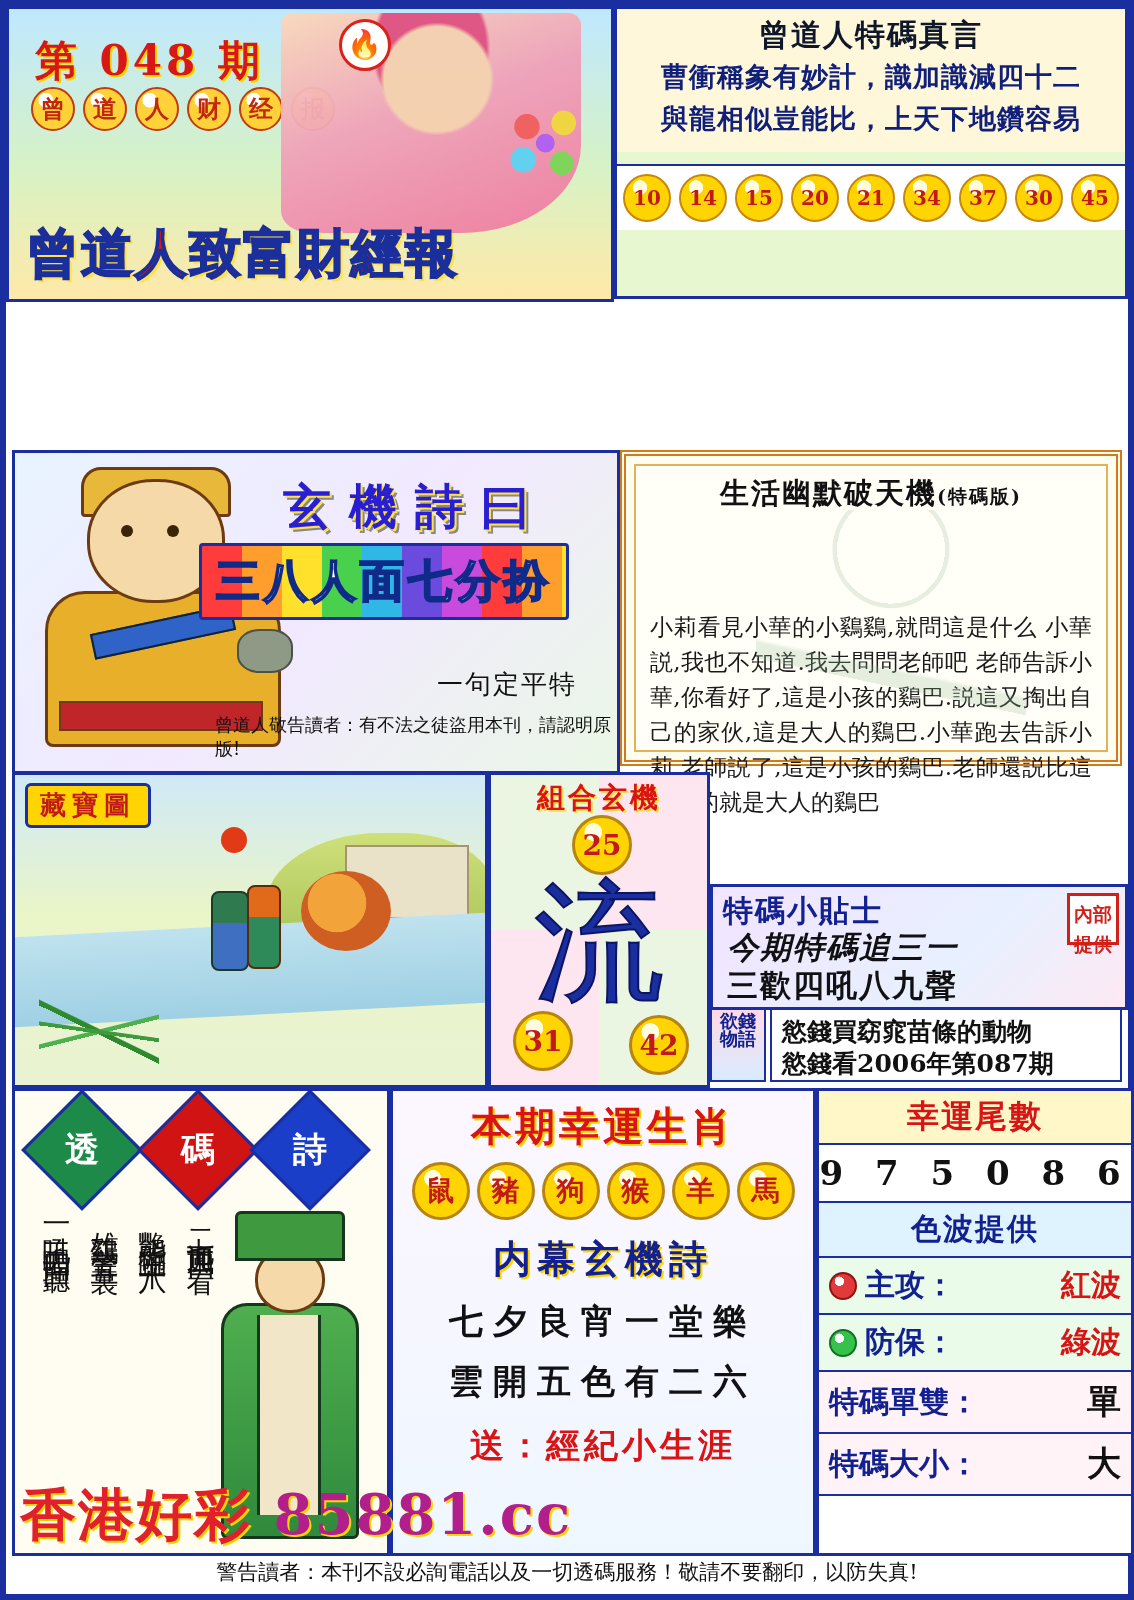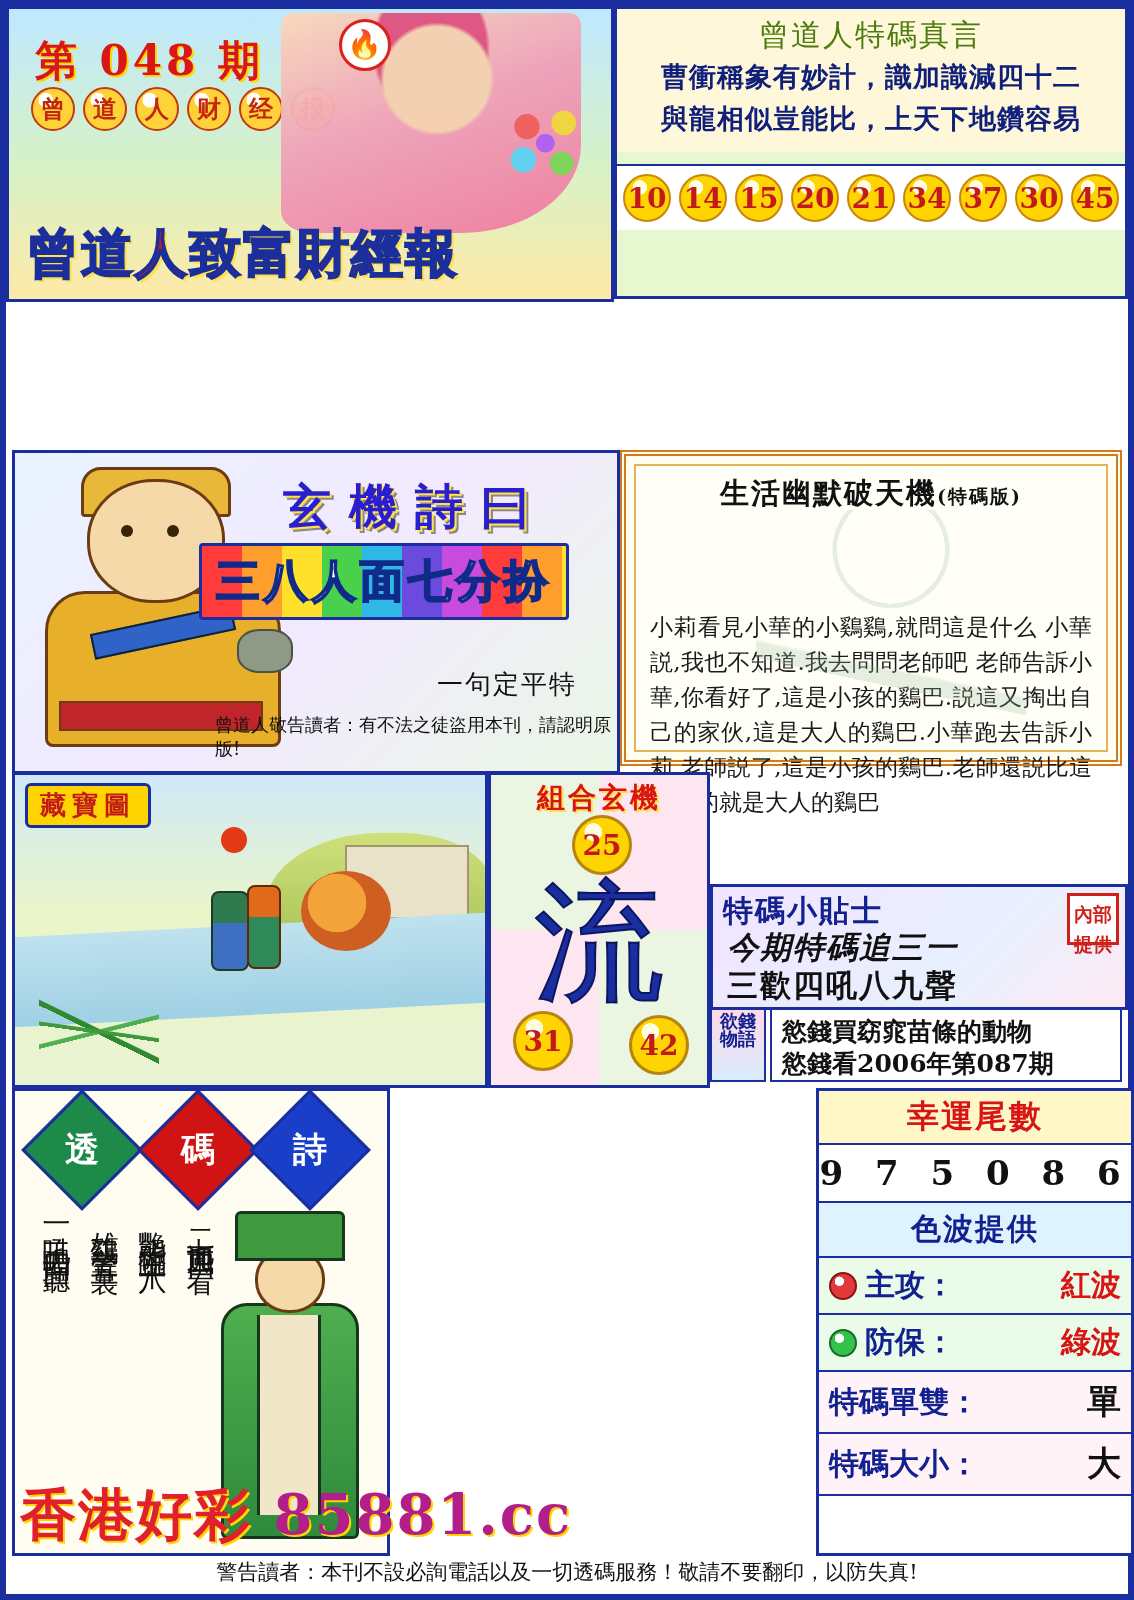--- a/index.html
+++ b/index.html
@@ -100,22 +100,22 @@
     color:#d81414;
     -webkit-text-stroke:2px #1b2f9c;
     text-shadow:3px 3px 0 #ffe14d;
   }
   
   .oracle-box{
     position:absolute;left:608px;top:0;width:508px;height:146px;
     border:3px solid #1a2ea0;background:#fff7d9;
   }
   .oracle-title{
-    text-align:center;font-family:"DejaVu Serif",serif;font-weight:normal;
-    font-size:30px;color:#4d7c0f;margin-top:6px;letter-spacing:2px;
+    text-align:center;font-family:"DejaVu Serif",serif;font-weight:bold;
+    font-size:30px;color:#0f172a;margin-top:6px;letter-spacing:2px;
   }
   .oracle-line{
     text-align:center;font-family:"DejaVu Serif",serif;font-weight:bold;
     font-size:27px;color:#10207a;line-height:42px;letter-spacing:1px;
   }
   .select-box{
     position:absolute;left:608px;top:146px;width:508px;height:144px;
     border:3px solid #1a2ea0;border-top:none;background:#e7f7cf;
   }
   .select-title{
@@ -124,21 +124,21 @@
   }
   .select-balls{
     display:flex;justify-content:center;gap:8px;margin-top:12px;
     background:#fff;padding:8px 4px;border-top:2px solid #1a2ea0;
   }
   .sball{
     width:44px;height:44px;border-radius:50%;
     background:radial-gradient(circle at 34% 26%,#fffde0 0 16%,#ffd400 17% 100%);
     border:2px solid #c8860a;
     display:flex;align-items:center;justify-content:center;
-    font-family:"DejaVu Serif",serif;font-weight:bold;font-size:28px;color:#c21a1a;
+    font-family:"DejaVu Serif",serif;font-weight:bold;font-size:20px;color:#c21a1a;
   }
   
   .poem-box{
     position:absolute;left:6px;top:444px;width:602px;height:318px;
     border:3px solid #1a2ea0;
     background:linear-gradient(135deg,#e8f3ff 0%,#f2e9ff 50%,#eaf7e6 100%);
     overflow:hidden;
   }
   .poem-title{
     position:absolute;right:70px;top:22px;
@@ -572,20 +572,37 @@
     <div class="vtext" style="left:24px;">一吼三唱四面聽</div>
 
     <div class="monk">
       <div class="mk-robe"></div>
       <div class="mk-inner"></div>
       <div class="mk-head"></div>
       <div class="mk-hat"></div>
     </div>
   </div>
 
+  <div class="zod-box">
+    <div class="zod-title">本期幸運生肖</div>
+    <div class="zod-row">
+      <div class="zball">鼠</div>
+      <div class="zball">豬</div>
+      <div class="zball">狗</div>
+      <div class="zball">猴</div>
+      <div class="zball">羊</div>
+      <div class="zball">馬</div>
+    </div>
+    <div class="inner-title">内幕玄機詩</div>
+    <div class="inner-line">七夕良宵一堂樂</div>
+    <div class="inner-line">雲開五色有二六</div>
+    <div class="send-line">
+      <span>送：</span><span>經紀小生涯</span>
+    </div>
+  </div>
 
   <div class="stats">
     <div class="st-head">幸運尾數</div>
     <div class="st-nums">9 7 5 0 8 6</div>
     <div class="st-sub">色波提供</div>
 
     <div class="st-row">
       <div class="dot red"></div>
       <span>主攻：</span>
       <span class="val">紅波</span>

